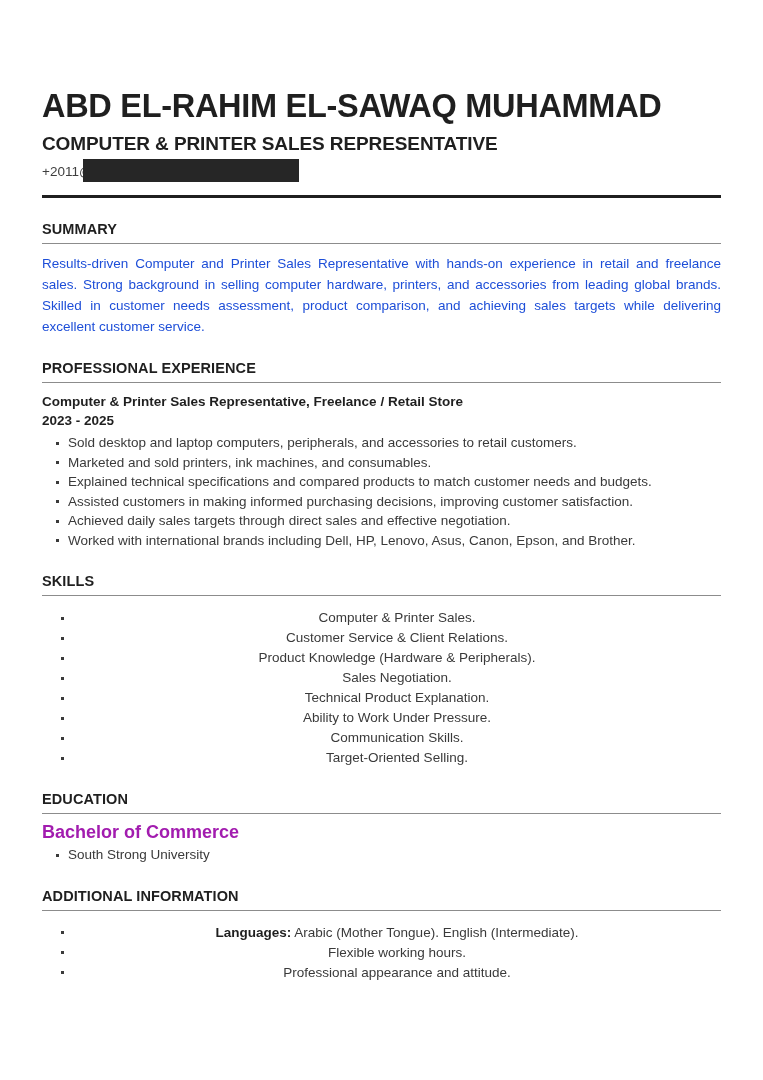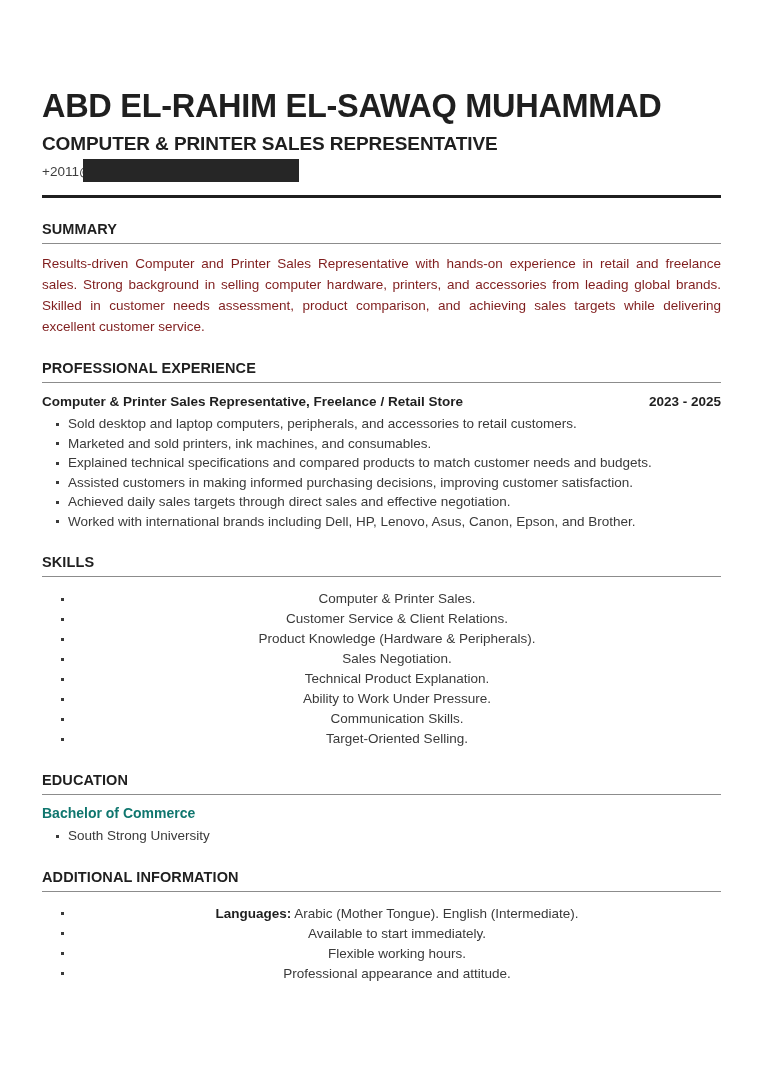--- a/index.html
+++ b/index.html
@@ -98,32 +98,33 @@
   }
   .section-body {
     padding-top: 9px;
   }
 
   .summary-text {
     margin: 0;
     font-size: 13.5px;
     line-height: 21px;
     text-align: justify;
-    color: #7f1d1d;
+    color: #1d4ed8;
   }
 
   
   .job-head {
     display: flex;
     justify-content: space-between;
     align-items: baseline;
     font-size: 13.5px;
     line-height: 19px;
     font-weight: 700;
     color: #1f1f1f;
+    flex-direction: column;
   }
   .job-title { white-space: nowrap; }
   .job-dates { white-space: nowrap; }
 
   ul.bullets {
     list-style: none;
     margin: 3px 0 0 0;
     padding: 0;
   }
   ul.bullets > li {
@@ -150,24 +151,24 @@
   ul.bullets.indented > li::before {
     left: 19px;
   }
   ul.bullets.loose > li {
     line-height: 19.5px;
     margin-bottom: 0.5px;
   }
 
   .sub-head {
     margin: 0;
-    font-size: 14px;
+    font-size: 18px;
     line-height: 19px;
     font-weight: 700;
-    color: #0f766e;
+    color: #a21caf;
   }
   .bold-label { font-weight: 700; color: #1f1f1f; }
 </style>
 </head>
 <body>
 
 <div class="page">
   <div class="sheet">
 
     <div>
@@ -234,21 +235,20 @@
         </ul>
       </div>
     </div>
 
     <div class="section">
       <h3 class="section-title">ADDITIONAL INFORMATION</h3>
       <div class="section-rule"></div>
       <div class="section-body">
         <ul class="bullets indented loose">
           <li><span class="bold-label">Languages:</span> <span>Arabic (Mother Tongue). English (Intermediate).</span></li>
-          <li>Available to start immediately.</li>
           <li>Flexible working hours.</li>
           <li>Professional appearance and attitude.</li>
         </ul>
       </div>
     </div>
 
   </div>
 </div>
 
 </body></html>

